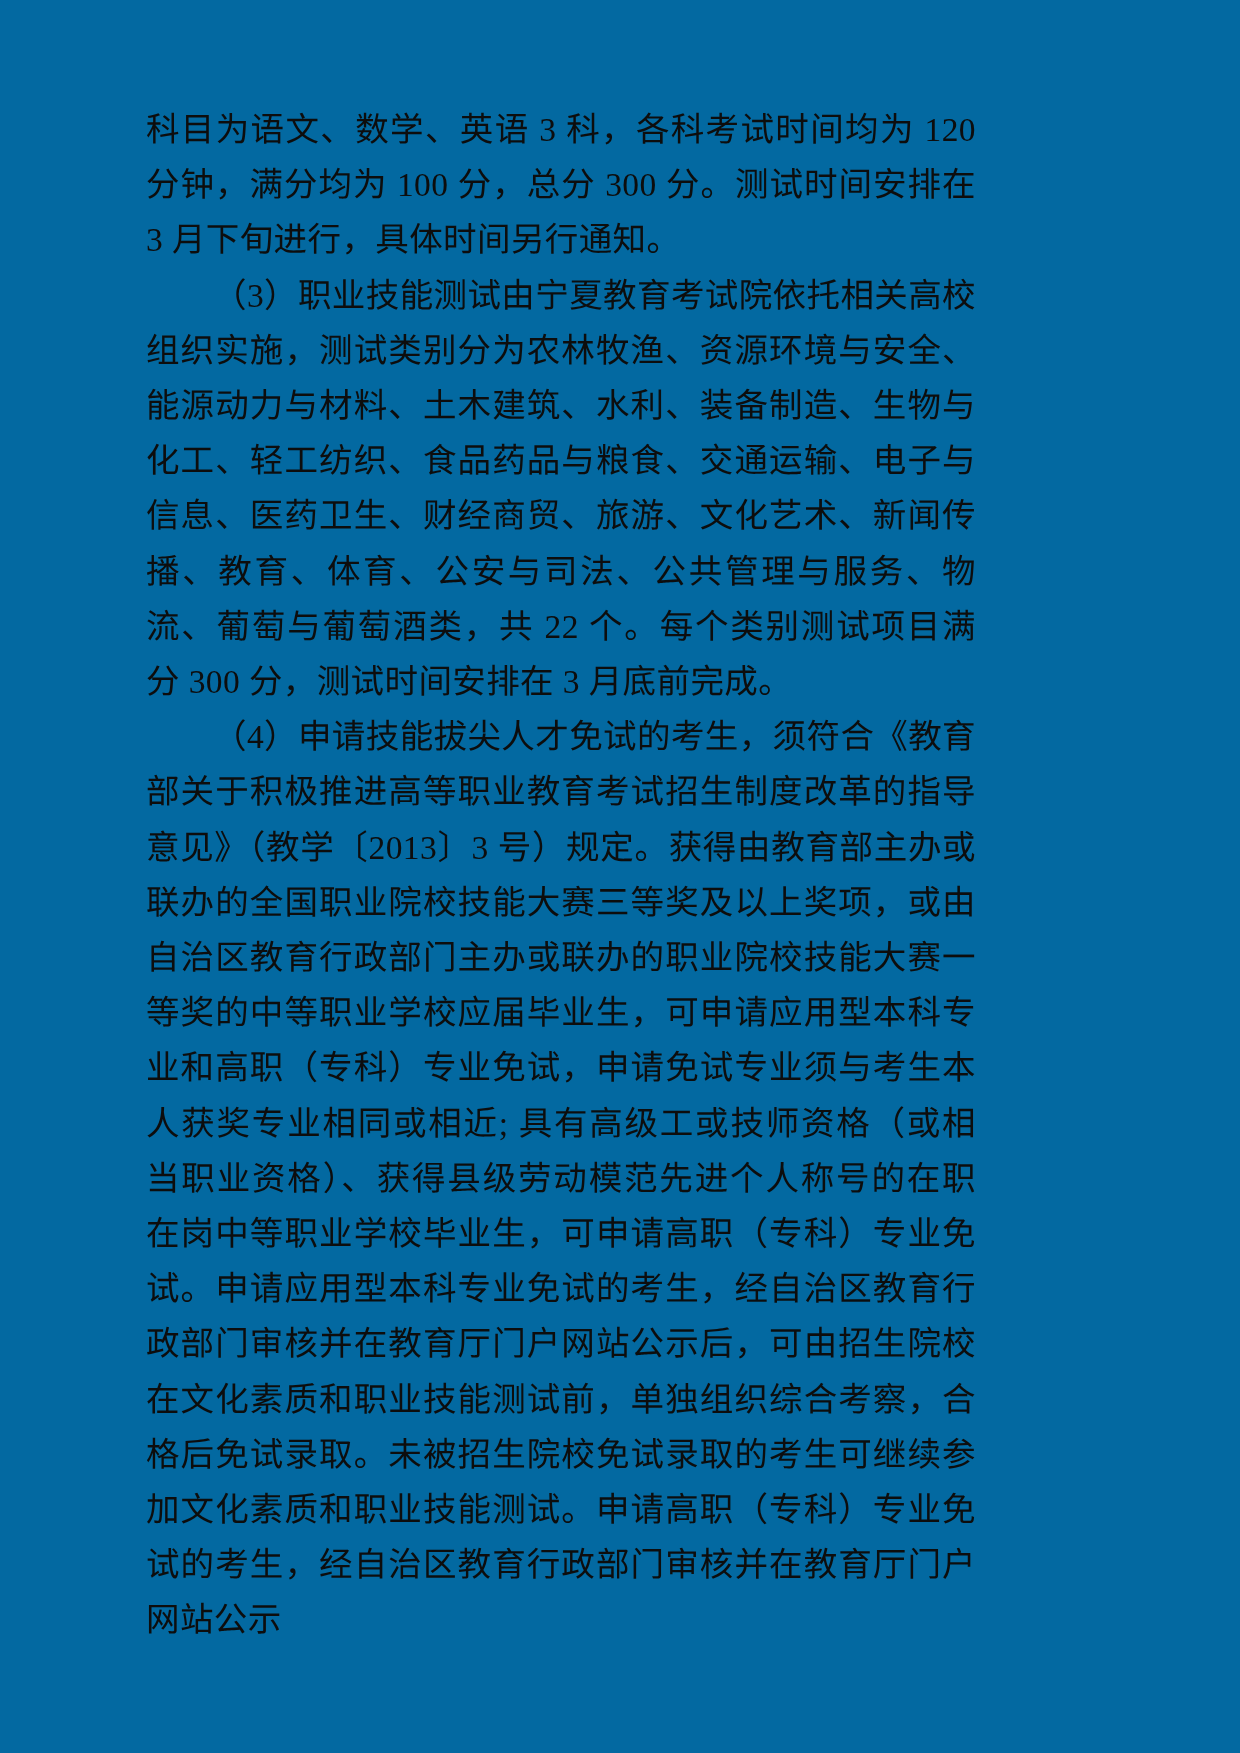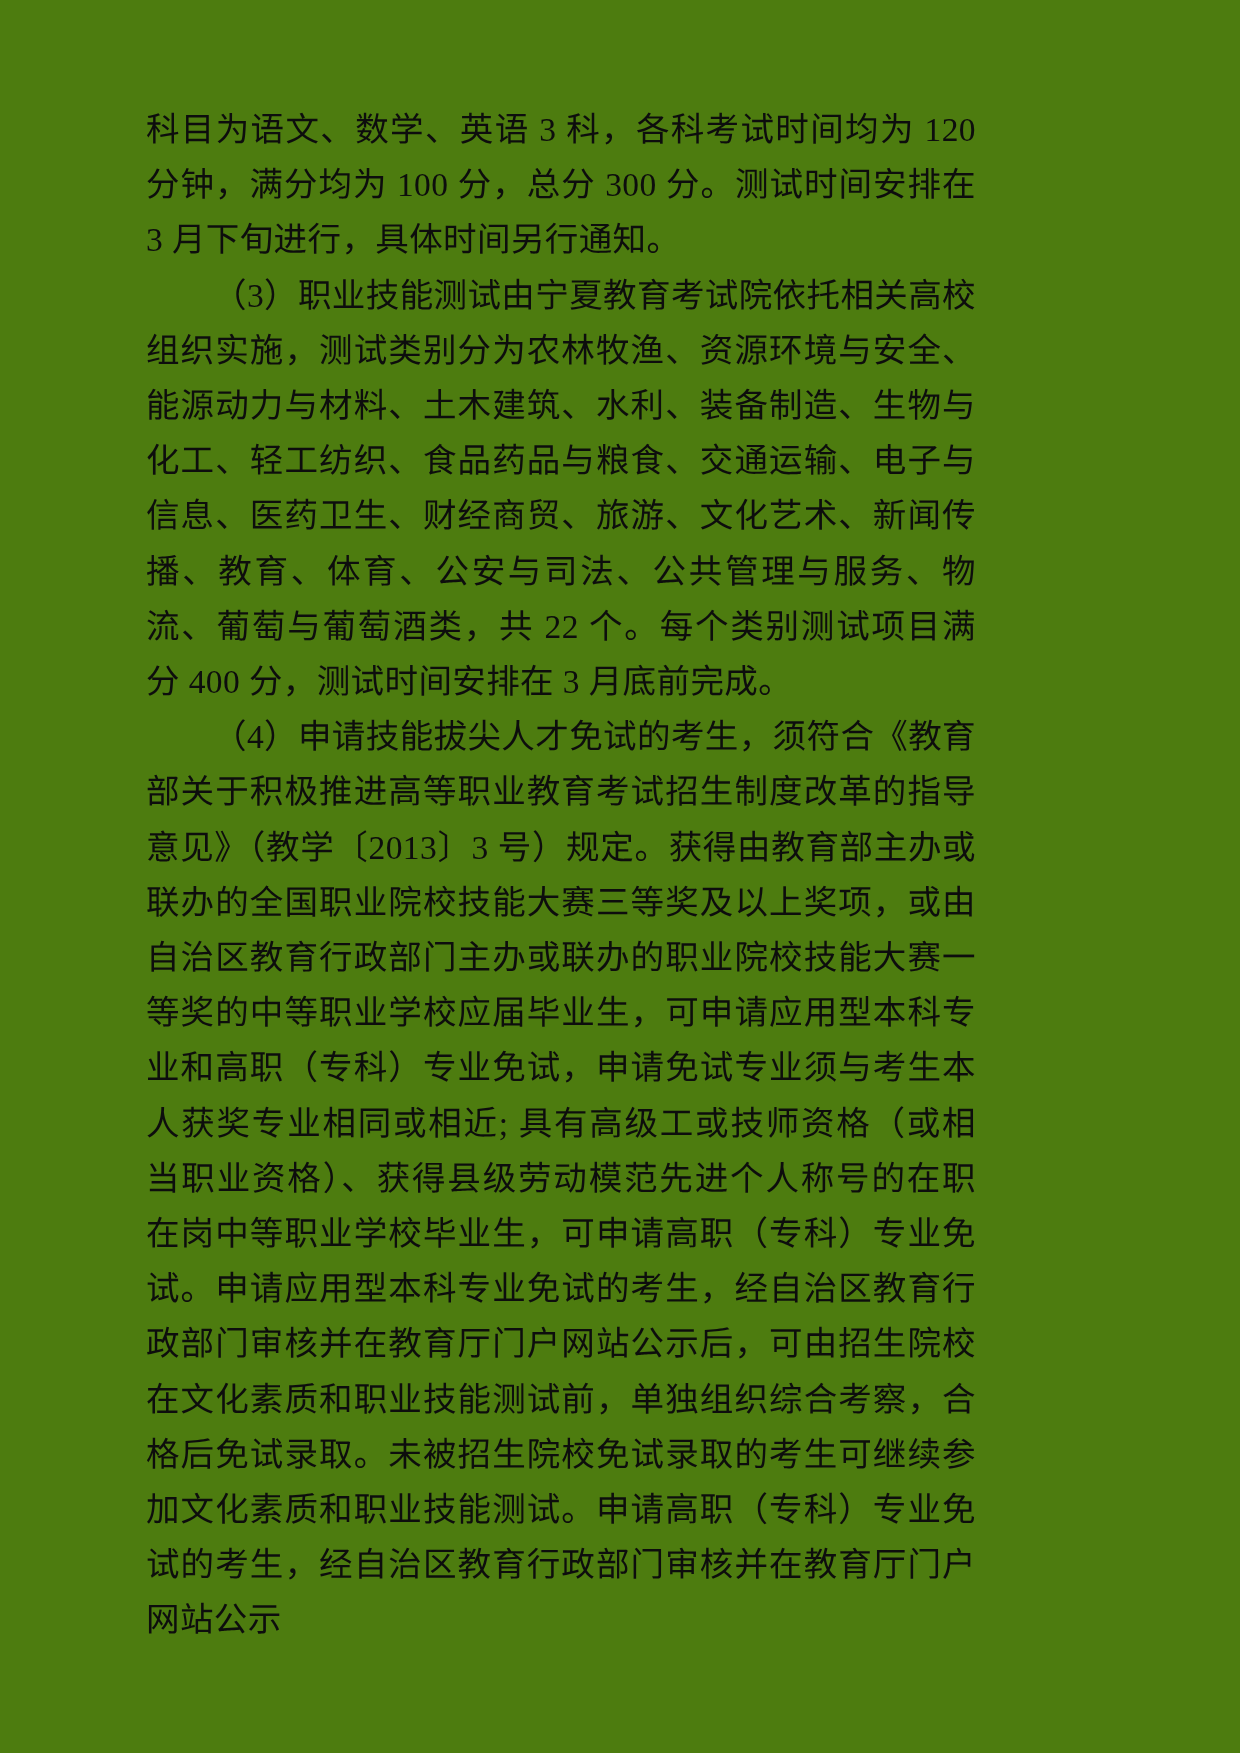--- a/index.html
+++ b/index.html
@@ -5,21 +5,21 @@
 <style>
   html, body {
     margin: 0;
     padding: 0;
     background: #ffffff;
   }
   .page {
     position: relative;
     width: 1240px;
     height: 1753px;
-    background: #4d7c0f;
+    background: #0369a1;
     overflow: hidden;
     box-sizing: border-box;
   }
   .text-block {
     position: absolute;
     left: 146px;
     top: 102px;
     width: 830px;
   }
   .para {
@@ -46,18 +46,18 @@
   }
 </style>
 </head>
 <body>
 
 <div class="page">
   <div class="text-block">
 
     <p class="para">科目为语文、数学、英语 3 科，各科考试时间均为 120 分钟，满分均为 100 分，总分 300 分。测试时间安排在 3 月下旬进行，具体时间另行通知。</p>
 
-    <p class="para indent">（3）职业技能测试由宁夏教育考试院依托相关高校组织实施，测试类别分为农林牧渔、资源环境与安全、能源动力与材料、土木建筑、水利、装备制造、生物与化工、轻工纺织、食品药品与粮食、交通运输、电子与信息、医药卫生、财经商贸、旅游、文化艺术、新闻传播、教育、体育、公安与司法、公共管理与服务、物流、葡萄与葡萄酒类，共 22 个。每个类别测试项目满分 400 分，测试时间安排在 3 月底前完成。</p>
+    <p class="para indent">（3）职业技能测试由宁夏教育考试院依托相关高校组织实施，测试类别分为农林牧渔、资源环境与安全、能源动力与材料、土木建筑、水利、装备制造、生物与化工、轻工纺织、食品药品与粮食、交通运输、电子与信息、医药卫生、财经商贸、旅游、文化艺术、新闻传播、教育、体育、公安与司法、公共管理与服务、物流、葡萄与葡萄酒类，共 22 个。每个类别测试项目满分 300 分，测试时间安排在 3 月底前完成。</p>
 
     <p class="para indent">（4）申请技能拔尖人才免试的考生，须符合《教育部关于积极推进高等职业教育考试招生制度改革的指导意见》（教学〔2013〕3 号）规定。获得由教育部主办或联办的全国职业院校技能大赛三等奖及以上奖项，或由自治区教育行政部门主办或联办的职业院校技能大赛一等奖的中等职业学校应届毕业生，可申请应用型本科专业和高职（专科）专业免试，申请免试专业须与考生本人获奖专业相同或相近; 具有高级工或技师资格（或相当职业资格）、获得县级劳动模范先进个人称号的在职在岗中等职业学校毕业生，可申请高职（专科）专业免试。申请应用型本科专业免试的考生，经自治区教育行政部门审核并在教育厅门户网站公示后，可由招生院校在文化素质和职业技能测试前，单独组织综合考察，合格后免试录取。未被招生院校免试录取的考生可继续参加文化素质和职业技能测试。申请高职（专科）专业免试的考生，经自治区教育行政部门审核并在教育厅门户网站公示</p>
 
   </div>
 </div>
 
 </body></html>

